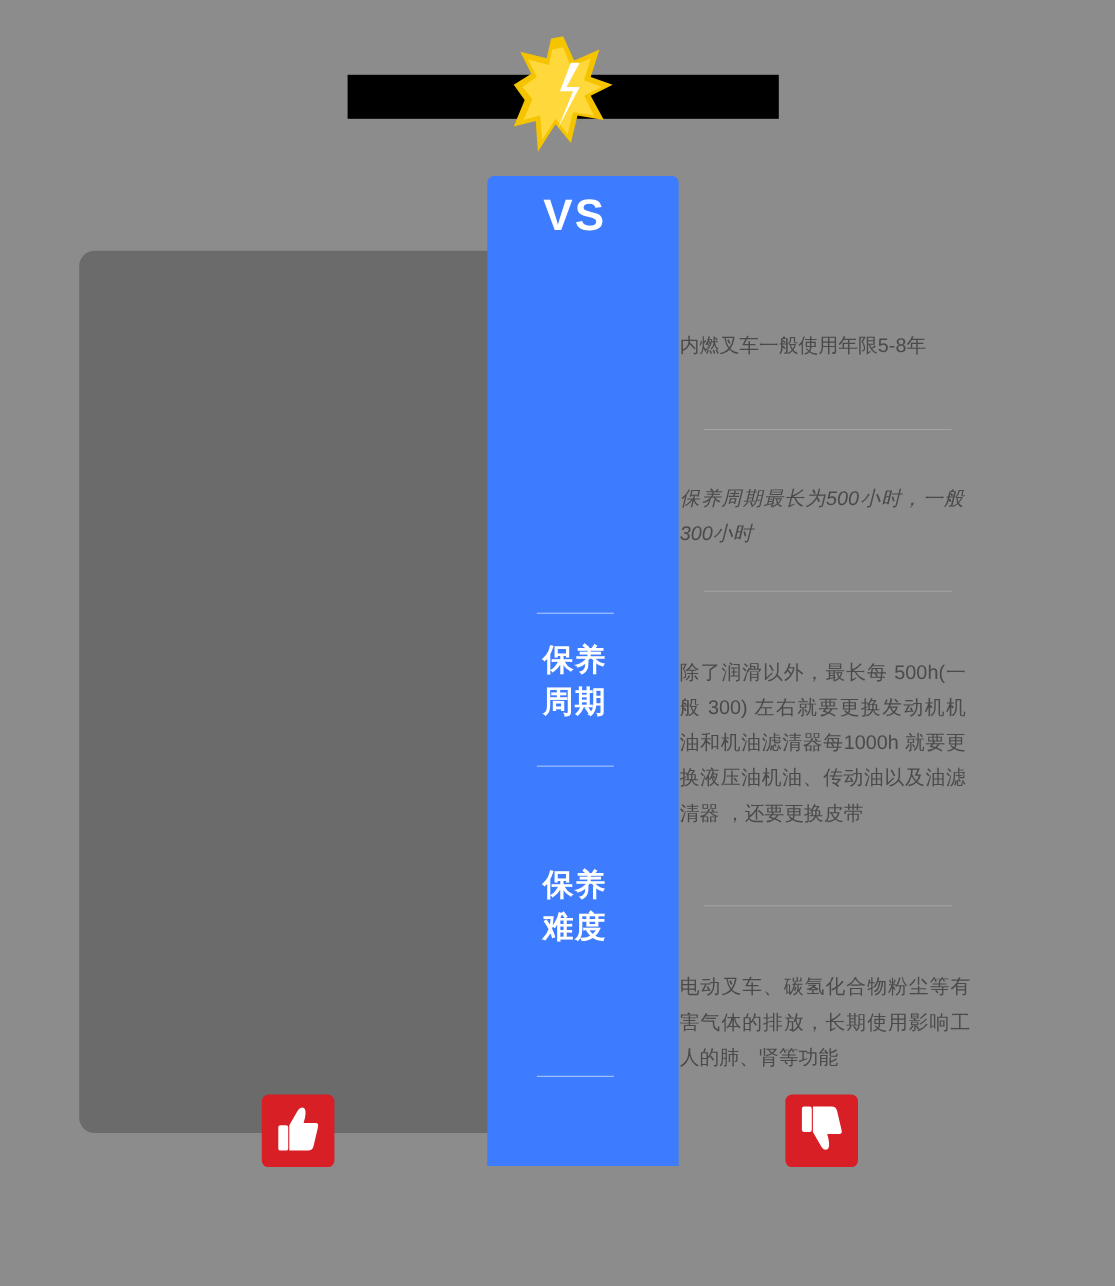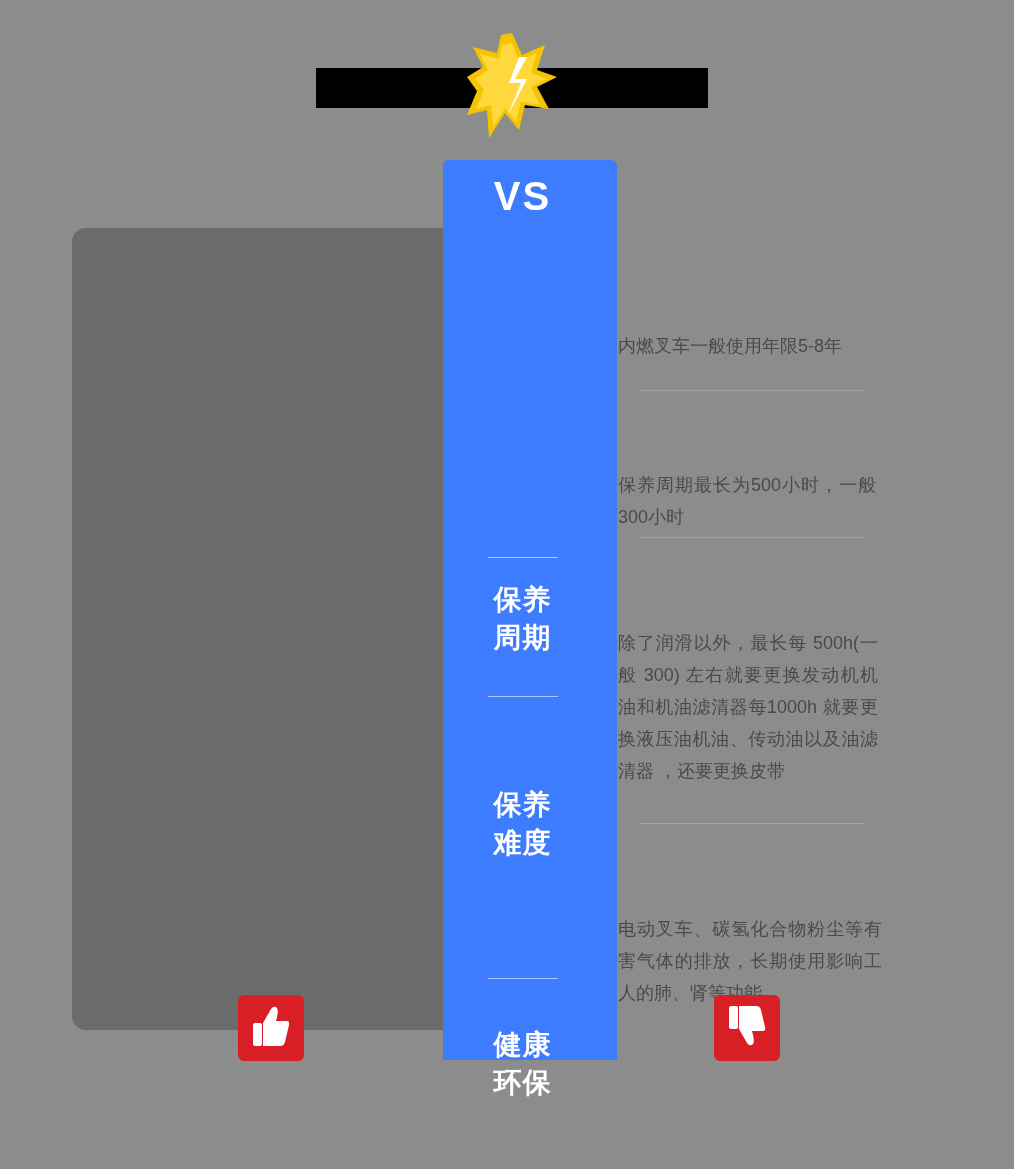--- a/index.html
+++ b/index.html
@@ -124,21 +124,20 @@
   }
 
   
   .right-text {
     position: absolute;
     color: #4a4a4a;
     font-size: 18px;
     line-height: 32px;
     text-align: justify;
     text-justify: inter-ideograph;
-    margin-top: 32px;
   }
   .right-sep {
     position: absolute;
     height: 1px;
     background: #a3a3a3;
   }
 
   
   .thumb {
     position: absolute;
@@ -174,40 +173,39 @@
   <div class="center-vs">VS</div>
 
   <div class="center-sep" style="top:397px;"></div>
 
   <div class="center-label" style="top:421px;">保养<br>周期</div>
   <div class="center-sep" style="top:536px;"></div>
 
   <div class="center-label" style="top:626px;">保养<br>难度</div>
   <div class="center-sep" style="top:818px;"></div>
 
-  <div class="center-label" style="top:866px;">健康<br>环保</div>
 </div>
 
 <div class="left-panel"></div>
 
 <div class="left-text" style="left:104px; top:258px; width:362px;">国内电动叉车使用年限为8年左右,进口品牌同时采用品牌驱动电池的情况下使用寿命为10-20年</div>
 <div class="left-sep" style="left:112px; top:390px; width:335px;"></div>
 
 <div class="left-text" style="left:104px; top:437px; width:362px;">保养周期1000小时左右</div>
 <div class="left-sep" style="left:112px; top:537px; width:335px;"></div>
 
 <div class="left-text" style="left:104px; top:596px; width:362px;">润滑一些关节活动部位：如门架轴承、转向桥等。其他则主要以检查清洁为主，每 2000h 或 3000h 更换一次液压油、齿轮油和液压油滤清器</div>
 <div class="left-sep" style="left:112px; top:823px; width:335px;"></div>
 
 <div class="left-text" style="left:104px; top:878px; width:362px;">无废气、一氧化碳、粉尘等有害气体排放,低碳环保，绿色健康</div>
 
 <div class="right-text" style="left:618px; top:298px; width:300px;">内燃叉车一般使用年限5-8年</div>
 <div class="right-sep" style="left:640px; top:390px; width:225px;"></div>
 
-<div class="right-text" style="left:618px; top:437px; width:258px;">保养周期最长为500小时，一般300小时</div>
+<div class="right-text" style="left:618px; top:437px; width:258px;font-style:italic;">保养周期最长为500小时，一般300小时</div>
 <div class="right-sep" style="left:640px; top:537px; width:225px;"></div>
 
 <div class="right-text" style="left:618px; top:595px; width:260px;">除了润滑以外，最长每 500h(一般 300) 左右就要更换发动机机油和机油滤清器每1000h 就要更换液压油机油、传动油以及油滤清器 ，还要更换皮带</div>
 <div class="right-sep" style="left:640px; top:823px; width:225px;"></div>
 
 <div class="right-text" style="left:618px; top:881px; width:264px;">电动叉车、碳氢化合物粉尘等有害气体的排放，长期使用影响工人的肺、肾等功能</div>
 
 <div class="thumb thumb-up">
   <svg width="40" height="44" viewBox="0 0 40 44">
     <path d="M12 19 L20 5 Q23 1 26 4 Q28 7 25 17 L36 17 Q39 17 38 21 L34 38 Q33 42 29 42 L12 42 Z" fill="#ffffff"></path>

